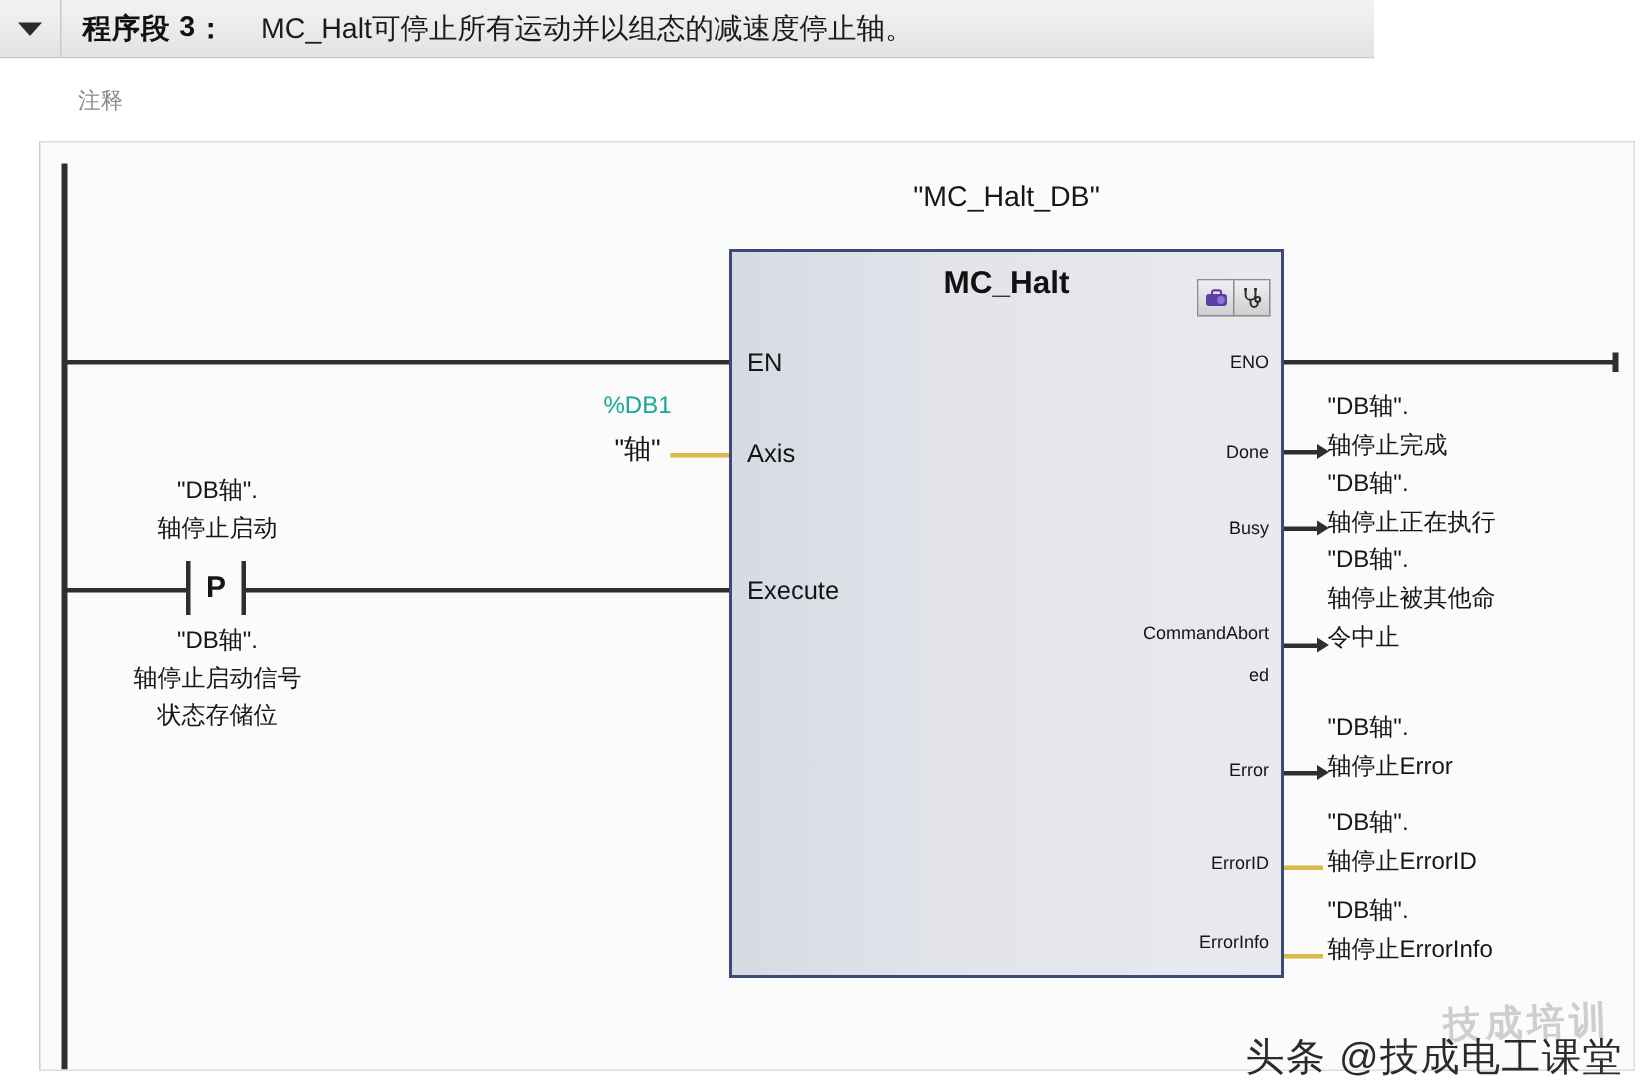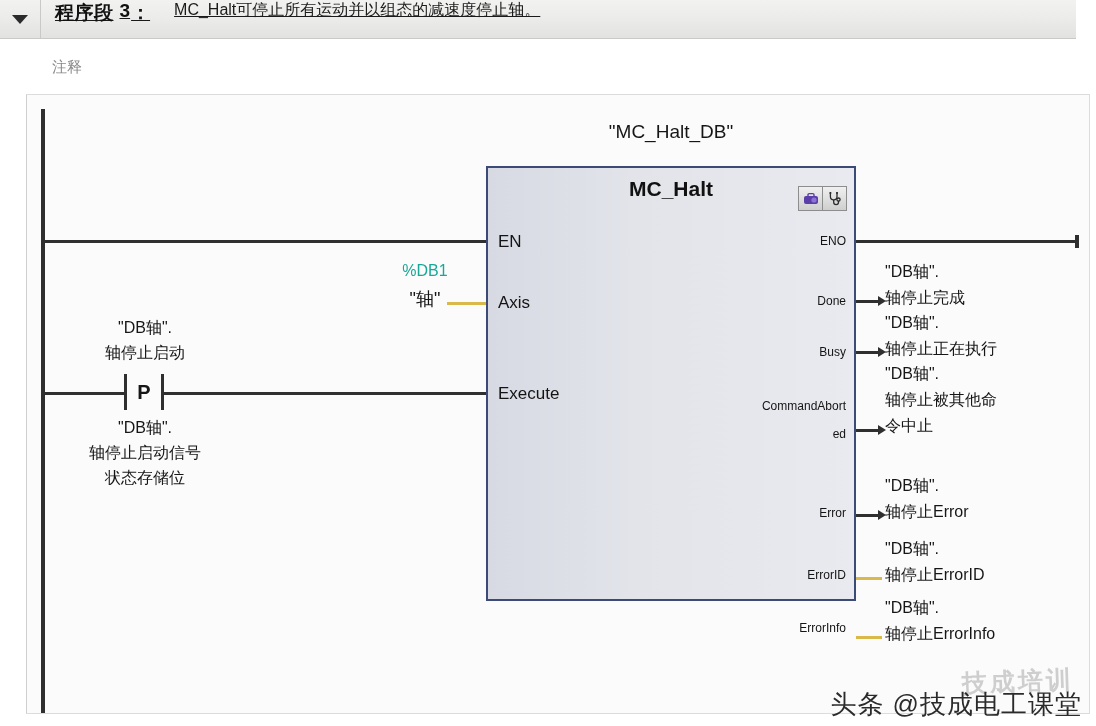--- a/index.html
+++ b/index.html
@@ -13,27 +13,26 @@
     font-family: "Liberation Sans", "DejaVu Sans", sans-serif;
     color: #1a1a1a;
     overflow: hidden;
     position: relative;
   }
 
   
   #network-header {
     position: absolute;
     left: 0; top: 0;
-    width: 1076px;
+    width: 916px;
     height: 38px;
     background: linear-gradient(to bottom, #f2f2f0 0%, #ececeb 45%, #e2e2e0 100%);
     border-bottom: 1px solid #c9c9c7;
     display: flex;
-    align-items: flex-start;
-    text-decoration: underline;
+    align-items: center;
   }
   #collapse-toggle {
     width: 40px;
     height: 38px;
     display: flex;
     align-items: center;
     justify-content: center;
     cursor: pointer;
   }
   #collapse-toggle .tri {
@@ -61,21 +60,21 @@
     color: #111;
     margin-left: 6px;
   }
   .net-colon {
     font-size: 19px;
     font-weight: bold;
     color: #111;
     margin-left: 1px;
   }
   .net-desc {
-    font-size: 16px;
+    font-size: 19px;
     color: #1b1b1b;
     margin-left: 24px;
     white-space: nowrap;
   }
 
   
   #comment-row {
     position: absolute;
     left: 0; top: 39px;
     width: 1096px;
@@ -172,21 +171,21 @@
     line-height: 25px;
     white-space: pre-line;
   }
 
   
   #fb-block {
     position: absolute;
     left: 459px;
     top: 71px;
     width: 370px;
-    height: 435px;
+    height: 486px;
     background: linear-gradient(to right, #d7dae3 0%, #e2e4ea 40%, #e9eaef 100%);
     border: 2px solid #3c4a77;
     box-sizing: border-box;
   }
   #fb-name {
     position: absolute;
     left: 0; right: 0;
     top: 9px;
     text-align: center;
     font-size: 21px;
@@ -379,21 +378,21 @@
       </div>
     </div>
 
     <div class="pin-left" style="top:63px;">EN</div>
     <div class="pin-left" style="top:124px;">Axis</div>
     <div class="pin-left" style="top:215px;">Execute</div>
 
     <div class="pin-right" style="top:63px;">ENO</div>
     <div class="pin-right" style="top:123px;">Done</div>
     <div class="pin-right" style="top:174px;">Busy</div>
-    <div class="pin-right" style="top:224px; white-space:pre-line; line-height:28px;">CommandAbort
+    <div class="pin-right" style="top:240px; white-space:pre-line; line-height:28px;">CommandAbort
 ed</div>
     <div class="pin-right" style="top:335px;">Error</div>
     <div class="pin-right" style="top:397px;">ErrorID</div>
     <div class="pin-right" style="top:450px;">ErrorInfo</div>
   </div>
 
   <div class="wire-h" style="left:829px; top:205px; width:24px;"></div>
   <div class="out-arrow" style="left:851px; top:201px;"></div>
   <div class="out-label" style="left:858px; top:164px; width:200px;">"DB轴".
 轴停止完成</div>

